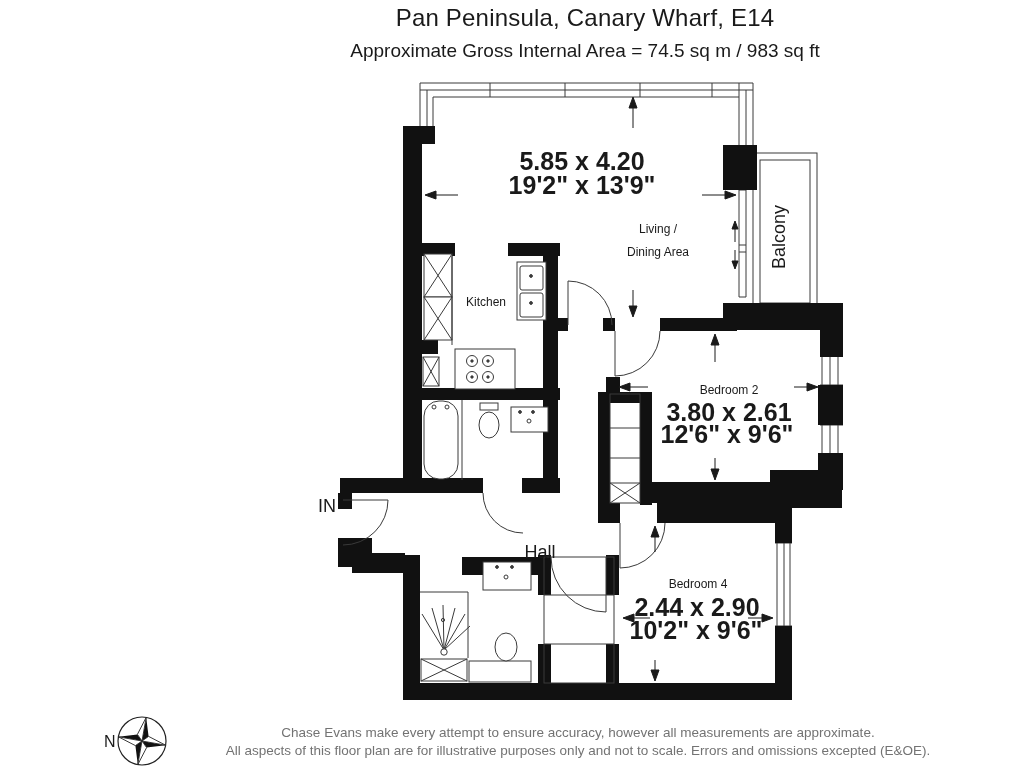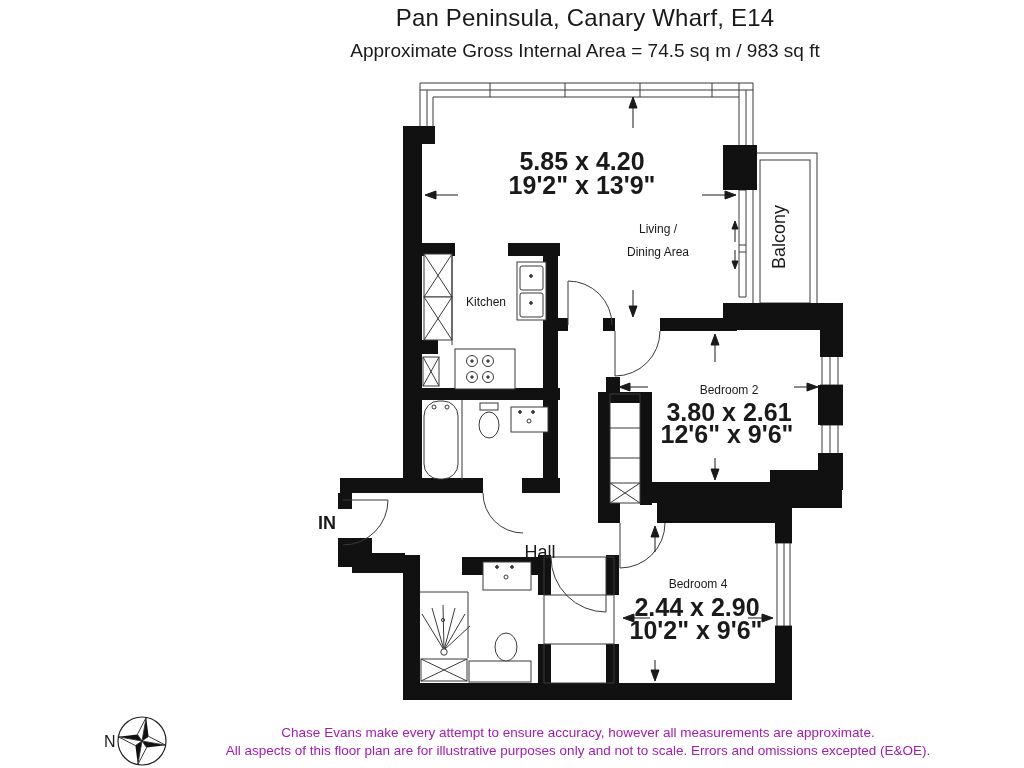--- a/index.html
+++ b/index.html
@@ -4,21 +4,21 @@
 <style>
   html,body{margin:0;padding:0;background:#fff;width:1024px;height:768px;overflow:hidden;}
   body{font-family:"Liberation Sans", sans-serif;color:#1a1a1a;position:relative;}
   .abs{position:absolute;white-space:nowrap;}
   .ctr{transform:translateX(-50%);text-align:center;}
   .title{font-size:24px;letter-spacing:.2px;}
   .subtitle{font-size:19px;}
   .room-label{font-size:12px;line-height:23px;}
   .room-dims{font-size:25px;line-height:23px;font-weight:bold;}
   .small-label{font-size:18px;}
-  .footer-line{font-size:13.5px;color:#a21caf;}
+  .footer-line{font-size:13.5px;color:#737373;}
   .balcony-label{font-size:18px;transform:translate(-50%,-50%) rotate(-90deg);}
   .north{font-size:16px;}
   #plan-svg{position:absolute;left:0;top:0;}
 </style>
 </head>
 <body>
 
 <svg id="plan-svg" width="1024" height="768" viewBox="0 0 1024 768">
 
   <g stroke="#3a3a3a" stroke-width="1" fill="none">
@@ -237,21 +237,21 @@
 
 <div class="abs balcony-label" style="left:779px;top:237px;">Balcony</div>
 
 <div class="abs ctr room-label" style="left:486px;top:291px;">Kitchen</div>
 
 <div class="abs ctr room-label" style="left:729px;top:379px;">Bedroom 2</div>
 <div class="abs ctr room-dims" style="left:729px;top:401px;">3.80 x 2.61</div>
 <div class="abs ctr room-dims" style="left:727px;top:423px;">12'6" x 9'6"</div>
 
 <div class="abs ctr small-label" style="left:540px;top:542px;">Hall</div>
-<div class="abs ctr small-label" style="left:327px;top:513px;font-weight:bold;">IN</div>
+<div class="abs ctr small-label" style="left:327px;top:496px;">IN</div>
 
 <div class="abs ctr room-label" style="left:698px;top:573px;">Bedroom 4</div>
 <div class="abs ctr room-dims" style="left:697px;top:596px;">2.44 x 2.90</div>
 <div class="abs ctr room-dims" style="left:696px;top:619px;">10'2" x 9'6"</div>
 
 <div class="abs north" style="left:104px;top:733px;">N</div>
 
 <div class="abs ctr footer-line" style="left:578px;top:725px;">Chase Evans make every attempt to ensure accuracy, however all measurements are approximate.</div>
 <div class="abs ctr footer-line" style="left:578px;top:743px;">All aspects of this floor plan are for illustrative purposes only and not to scale. Errors and omissions excepted (E&amp;OE).</div>
 

